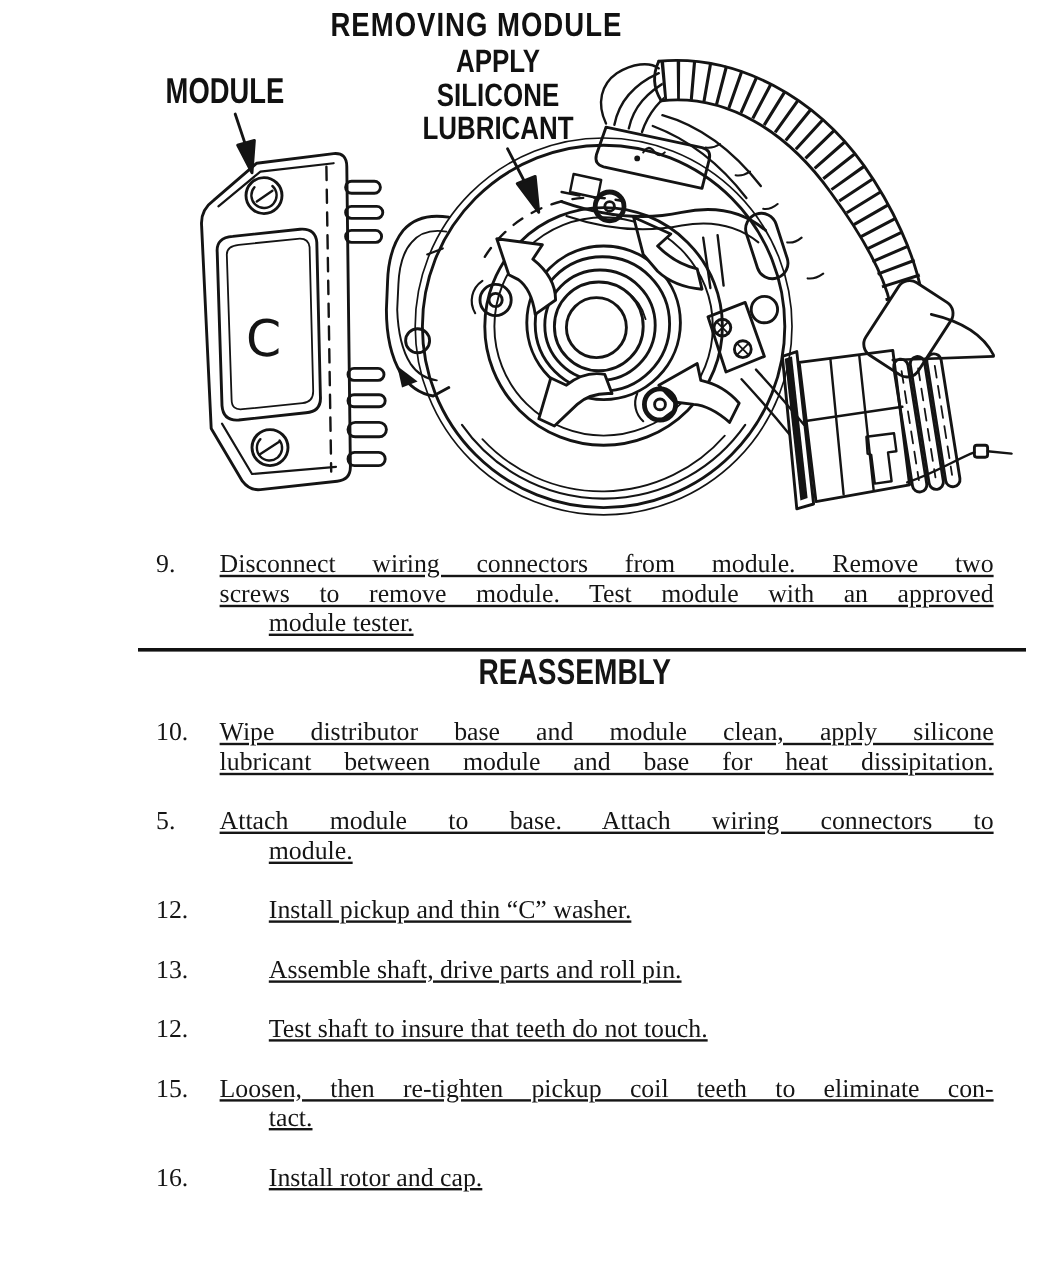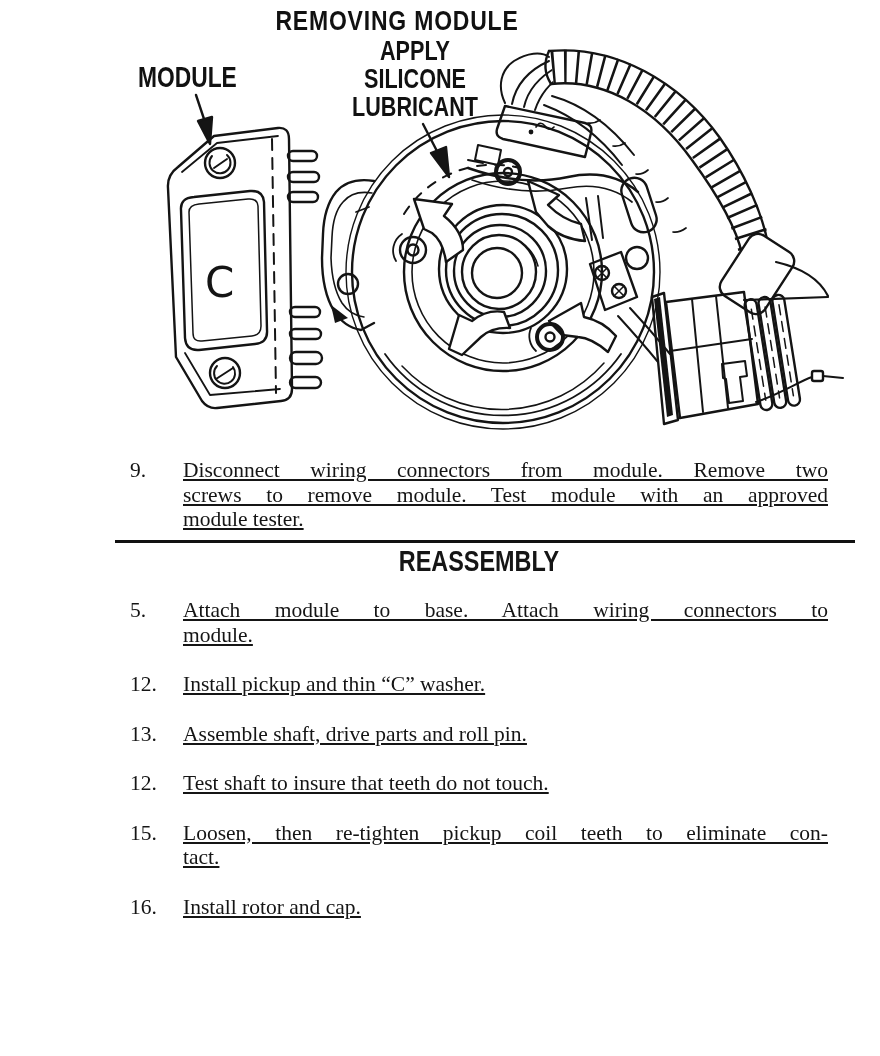--- a/index.html
+++ b/index.html
@@ -46,21 +46,21 @@
   .steps {
     padding: 0 52px 0 130px;
     font-size: 21.5px;
     line-height: 24.5px;
   }
   .step { display: flex; margin-top: 25px; }
   .step.first { margin-top: 6px; }
   .num { flex: 0 0 53px; }
   .text { flex: 1; }
   .line { text-align: justify; text-align-last: justify; text-decoration: underline; }
-  .line.short { text-align-last: left; }
+  .line.short { text-align-last: left; margin-left: 41px; }
   .rule {
     border: 0; border-top: 3.5px solid #111;
     margin: 8px -27px 0 -15px;
     height: 0;
   }
   .section-heading {
     margin-top: 6px;
     font-family: "Liberation Sans", sans-serif;
     font-weight: bold;
     font-size: 30px;
@@ -243,20 +243,27 @@
         <div class="line">Disconnect wiring connectors from module. Remove two</div>
         <div class="line">screws to remove module. Test module with an approved</div>
         <div class="line short">module tester.</div>
       </div>
     </div>
 
     <hr class="rule">
 
     <div class="section-heading">REASSEMBLY</div>
 
+    <div class="step">
+      <div class="num">10.</div>
+      <div class="text">
+        <div class="line">Wipe distributor base and module clean, apply silicone</div>
+        <div class="line">lubricant between module and base for heat dissipitation.</div>
+      </div>
+    </div>
 
     <div class="step">
       <div class="num">5.</div>
       <div class="text">
         <div class="line">Attach module to base. Attach wiring connectors to</div>
         <div class="line short">module.</div>
       </div>
     </div>
 
     <div class="step">

